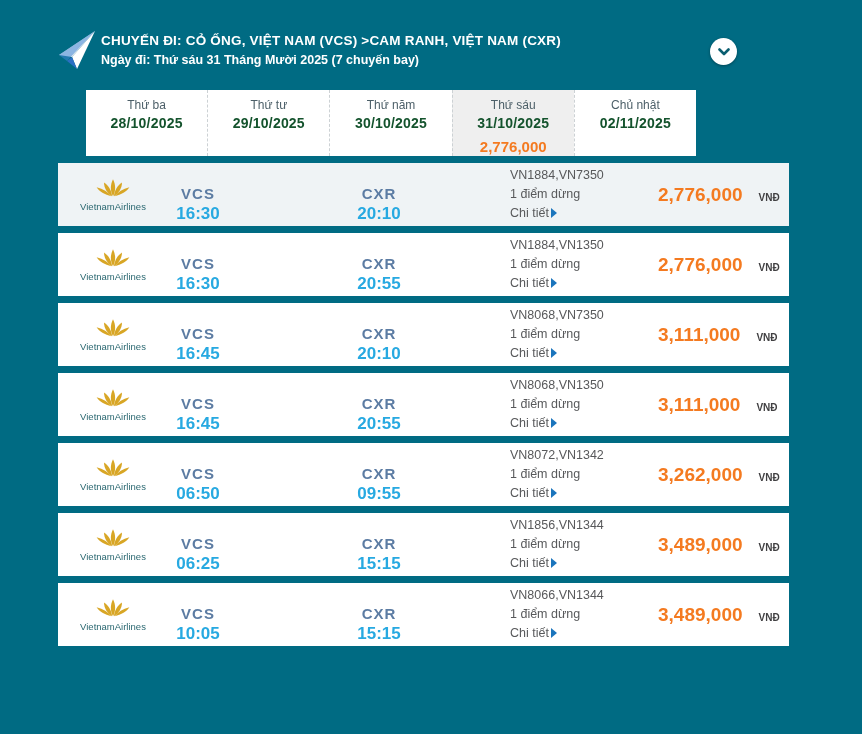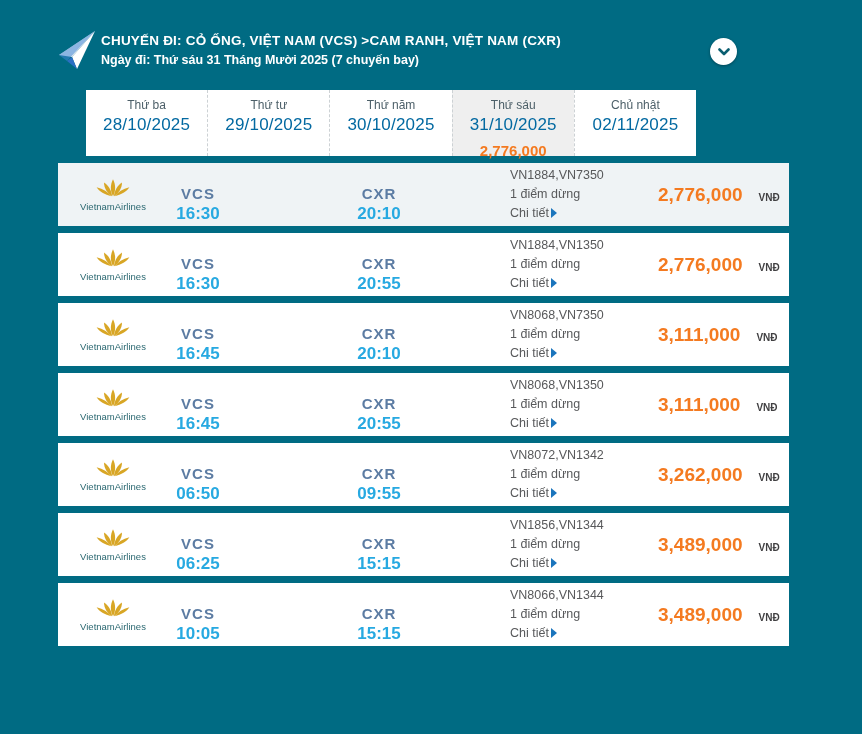--- a/index.html
+++ b/index.html
@@ -16,21 +16,21 @@
   .collapse-btn{position:absolute;right:70px;top:11px;width:27px;height:27px;border-radius:50%;
       background:#fff;border:none;display:flex;align-items:center;justify-content:center;
       cursor:pointer;box-shadow:0 1px 3px rgba(0,0,0,.35);padding:0;}
 
   
   .datebar{position:absolute;left:58px;top:90px;width:610px;height:66px;background:#fff;display:flex;margin-left:28px;}
   .tab{flex:1 1 0;text-align:center;padding-top:8px;box-sizing:border-box;cursor:pointer;}
   .tab + .tab{border-left:1px dashed #ccd1d4;}
   .tab.selected{background:#efefef;}
   .tab .day{font-size:12px;color:#4c5f68;}
-  .tab .date{font-size:17px;font-weight:400;color:#0369a1;margin-top:3px;letter-spacing:.2px;}
+  .tab .date{font-size:14px;font-weight:700;color:#14532d;margin-top:3px;letter-spacing:.2px;}
   .tab .tprice{font-size:15px;font-weight:700;color:#f47a20;margin-top:7px;}
 
   
   .rows{position:absolute;left:58px;top:163px;width:731px;}
   .row{height:63px;background:#fff;margin-bottom:7px;display:grid;
        grid-template-columns:90px 100px 262px 148px 131px;align-items:center;cursor:pointer;}
   .row.highlighted{background:#eff3f5;}
   .c-logo{display:flex;flex-direction:column;align-items:center;justify-content:center;padding-left:20px;}
   .alname{font-size:9.5px;color:#2b6871;margin-top:1px;white-space:nowrap;}
   .c-col{text-align:center;margin-top:20px;}

